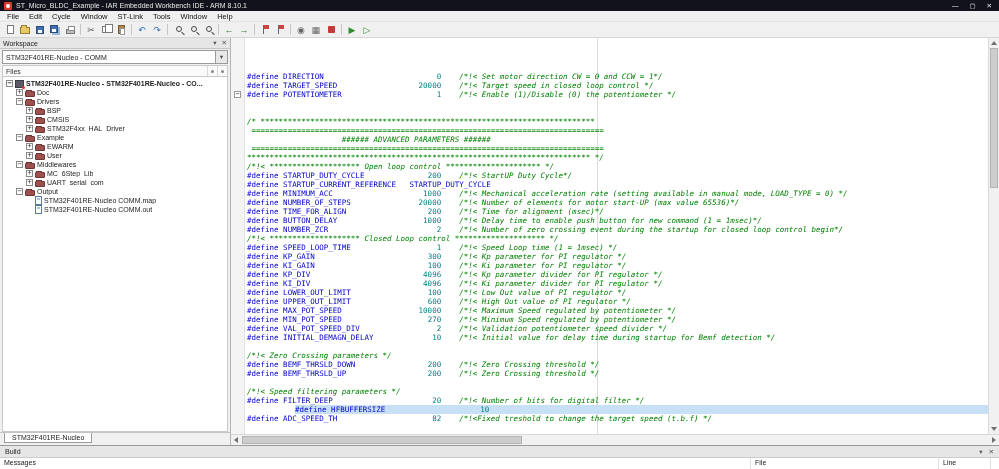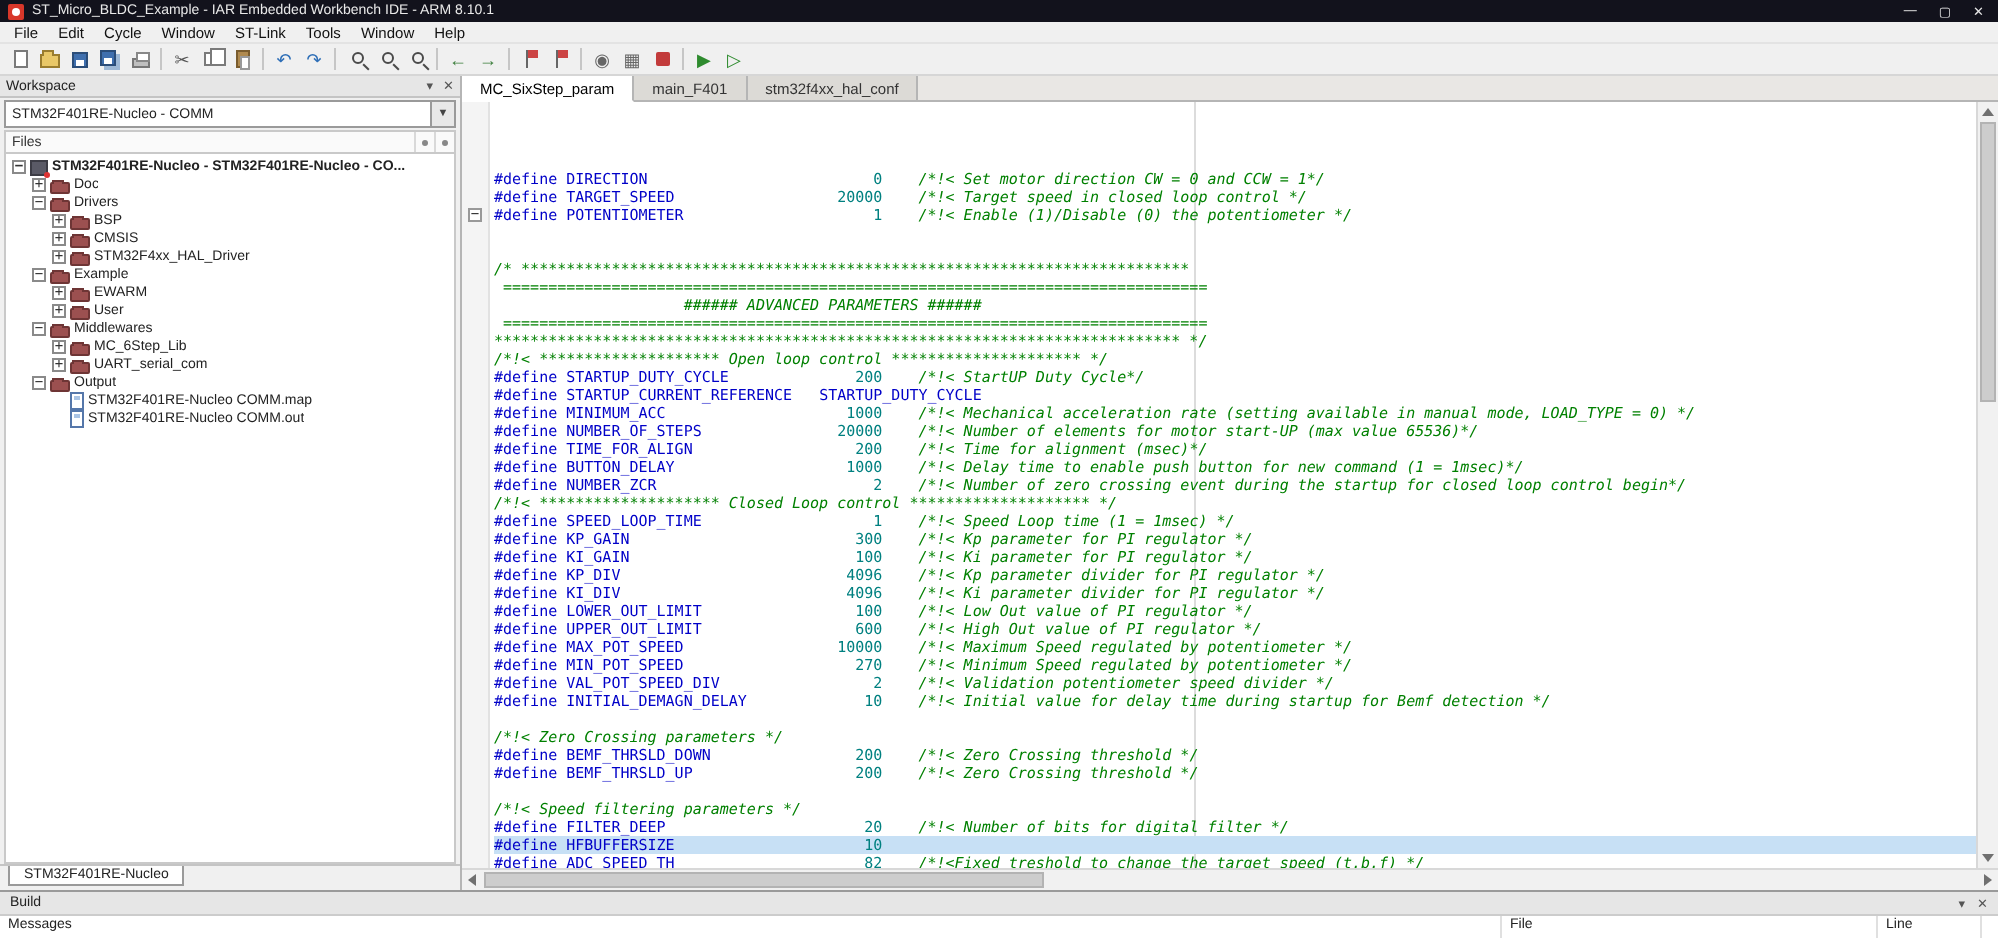--- a/index.html
+++ b/index.html
@@ -75,21 +75,21 @@
   .editor-col { flex:1; min-width:0; display:flex; flex-direction:column; background:#fff; }
   .tabrow { height:13px; flex:none; background:#e9e7e4; border-bottom:1px solid #b5b5b5; display:flex; align-items:stretch; }
   .etab { padding:0 9px; display:flex; align-items:center; font-size:7.5px; color:#333; background:#dcdad6; border-right:1px solid #b5b5b5; }
   .etab.active { background:#fff; color:#000; border-bottom:1px solid #fff; margin-bottom:-1px; }
   .editor-body { flex:1; display:flex; position:relative; overflow:hidden; background:#fff; }
   .gutter { width:14px; flex:none; background:#f4f4f4; border-right:1px solid #e2e2e2; position:relative; }
   .fold { position:absolute; left:3px; width:7px; height:7px; border:1px solid #999; background:#fff; font-size:7px; line-height:5px; text-align:center; color:#333; font-family:"DejaVu Sans Mono",monospace; }
   .code { flex:1; position:relative; padding:7px 0 17px 2px; font-family:"DejaVu Sans Mono",monospace; font-size:7.5px; line-height:9px; white-space:pre; overflow:hidden; }
   .ruler { position:absolute; left:352px; top:0; bottom:0; width:1px; background:#dcdcdc; }
   .cline { height:9px; position:relative; }
-  .cline.hl { background:var(--line-highlight,#c7e0f5); }
+  .cline.hl { background:var(--line-highlight,#c7e0f5);margin-left:48px; }
   .tok-b { color:var(--keyword,#0000c8); }
   .tok-v { color:var(--number,#008080); }
   .tok-c { color:var(--comment,#008000); font-style:italic; }
 
   
   .vscroll { width:11px; flex:none; background:#f1f1f1; border-left:1px solid #d8d8d8; position:relative; }
   .vs-thumb { position:absolute; left:1px; right:1px; top:10px; height:140px; background:#cdcdcd; border:1px solid #b3b3b3; }
   .tri { width:0; height:0; position:absolute; left:2px; }
   .tri-up { top:3px; border-left:3px solid transparent; border-right:3px solid transparent; border-bottom:4px solid #707070; }
   .tri-down { bottom:3px; border-left:3px solid transparent; border-right:3px solid transparent; border-top:4px solid #707070; }
@@ -307,25 +307,20 @@
           <span class="ticon file"></span>
           <span class="tlabel">STM32F401RE-Nucleo COMM.out</span>
         </div>
       </div>
     <div class="ws-bottom">
       <span class="ws-tab">STM32F401RE-Nucleo</span>
     </div>
   </div>
 
   <div class="editor-col">
-    <div class="tabrow">
-        <div class="etab active">MC_SixStep_param</div>
-        <div class="etab">main_F401</div>
-        <div class="etab">stm32f4xx_hal_conf</div>
-      </div>
     <div class="editor-body">
       <div class="gutter">
           <div class="fold" style="top: 53px;">−</div>
         </div>
       <div class="code">
         <div class="ruler"></div>
       <div class="cline"><span class="tok-b">#define DIRECTION                         </span><span class="tok-v">0</span><span class="tok-c">    /*!&lt; Set motor direction CW = 0 and CCW = 1*/</span></div><div class="cline"><span class="tok-b">#define TARGET_SPEED                  </span><span class="tok-v">20000</span><span class="tok-c">    /*!&lt; Target speed in closed loop control */</span></div><div class="cline"><span class="tok-b">#define POTENTIOMETER                     </span><span class="tok-v">1</span><span class="tok-c">    /*!&lt; Enable (1)/Disable (0) the potentiometer */</span></div><div class="cline"> </div><div class="cline"> </div><div class="cline"><span class="tok-c">/* **************************************************************************</span></div><div class="cline"><span class="tok-c"> ==============================================================================</span></div><div class="cline"><span class="tok-c">                     ###### ADVANCED PARAMETERS ######</span></div><div class="cline"><span class="tok-c"> ==============================================================================</span></div><div class="cline"><span class="tok-c">**************************************************************************** */</span></div><div class="cline"><span class="tok-c">/*!&lt; ******************** Open loop control ********************* */</span></div><div class="cline"><span class="tok-b">#define STARTUP_DUTY_CYCLE              </span><span class="tok-v">200</span><span class="tok-c">    /*!&lt; StartUP Duty Cycle*/</span></div><div class="cline"><span class="tok-b">#define STARTUP_CURRENT_REFERENCE   </span><span class="tok-b">STARTUP_DUTY_CYCLE</span></div><div class="cline"><span class="tok-b">#define MINIMUM_ACC                    </span><span class="tok-v">1000</span><span class="tok-c">    /*!&lt; Mechanical acceleration rate (setting available in manual mode, LOAD_TYPE = 0) */</span></div><div class="cline"><span class="tok-b">#define NUMBER_OF_STEPS               </span><span class="tok-v">20000</span><span class="tok-c">    /*!&lt; Number of elements for motor start-UP (max value 65536)*/</span></div><div class="cline"><span class="tok-b">#define TIME_FOR_ALIGN                  </span><span class="tok-v">200</span><span class="tok-c">    /*!&lt; Time for alignment (msec)*/</span></div><div class="cline"><span class="tok-b">#define BUTTON_DELAY                   </span><span class="tok-v">1000</span><span class="tok-c">    /*!&lt; Delay time to enable push button for new command (1 = 1msec)*/</span></div><div class="cline"><span class="tok-b">#define NUMBER_ZCR                        </span><span class="tok-v">2</span><span class="tok-c">    /*!&lt; Number of zero crossing event during the startup for closed loop control begin*/</span></div><div class="cline"><span class="tok-c">/*!&lt; ******************** Closed Loop control ******************** */</span></div><div class="cline"><span class="tok-b">#define SPEED_LOOP_TIME                   </span><span class="tok-v">1</span><span class="tok-c">    /*!&lt; Speed Loop time (1 = 1msec) */</span></div><div class="cline"><span class="tok-b">#define KP_GAIN                         </span><span class="tok-v">300</span><span class="tok-c">    /*!&lt; Kp parameter for PI regulator */</span></div><div class="cline"><span class="tok-b">#define KI_GAIN                         </span><span class="tok-v">100</span><span class="tok-c">    /*!&lt; Ki parameter for PI regulator */</span></div><div class="cline"><span class="tok-b">#define KP_DIV                         </span><span class="tok-v">4096</span><span class="tok-c">    /*!&lt; Kp parameter divider for PI regulator */</span></div><div class="cline"><span class="tok-b">#define KI_DIV                         </span><span class="tok-v">4096</span><span class="tok-c">    /*!&lt; Ki parameter divider for PI regulator */</span></div><div class="cline"><span class="tok-b">#define LOWER_OUT_LIMIT                 </span><span class="tok-v">100</span><span class="tok-c">    /*!&lt; Low Out value of PI regulator */</span></div><div class="cline"><span class="tok-b">#define UPPER_OUT_LIMIT                 </span><span class="tok-v">600</span><span class="tok-c">    /*!&lt; High Out value of PI regulator */</span></div><div class="cline"><span class="tok-b">#define MAX_POT_SPEED                 </span><span class="tok-v">10000</span><span class="tok-c">    /*!&lt; Maximum Speed regulated by potentiometer */</span></div><div class="cline"><span class="tok-b">#define MIN_POT_SPEED                   </span><span class="tok-v">270</span><span class="tok-c">    /*!&lt; Minimum Speed regulated by potentiometer */</span></div><div class="cline"><span class="tok-b">#define VAL_POT_SPEED_DIV                 </span><span class="tok-v">2</span><span class="tok-c">    /*!&lt; Validation potentiometer speed divider */</span></div><div class="cline"><span class="tok-b">#define INITIAL_DEMAGN_DELAY             </span><span class="tok-v">10</span><span class="tok-c">    /*!&lt; Initial value for delay time during startup for Bemf detection */</span></div><div class="cline"> </div><div class="cline"><span class="tok-c">/*!&lt; Zero Crossing parameters */</span></div><div class="cline"><span class="tok-b">#define BEMF_THRSLD_DOWN                </span><span class="tok-v">200</span><span class="tok-c">    /*!&lt; Zero Crossing threshold */</span></div><div class="cline"><span class="tok-b">#define BEMF_THRSLD_UP                  </span><span class="tok-v">200</span><span class="tok-c">    /*!&lt; Zero Crossing threshold */</span></div><div class="cline"> </div><div class="cline"><span class="tok-c">/*!&lt; Speed filtering parameters */</span></div><div class="cline"><span class="tok-b">#define FILTER_DEEP                      </span><span class="tok-v">20</span><span class="tok-c">    /*!&lt; Number of bits for digital filter */</span></div><div class="cline hl"><span class="tok-b">#define HFBUFFERSIZE                     </span><span class="tok-v">10</span></div><div class="cline"><span class="tok-b">#define ADC_SPEED_TH                     </span><span class="tok-v">82</span><span class="tok-c">    /*!&lt;Fixed treshold to change the target speed (t.b.f) */</span></div></div>
       <div class="vscroll">
         <span class="tri tri-up"></span>
         <span class="vs-thumb"></span>

